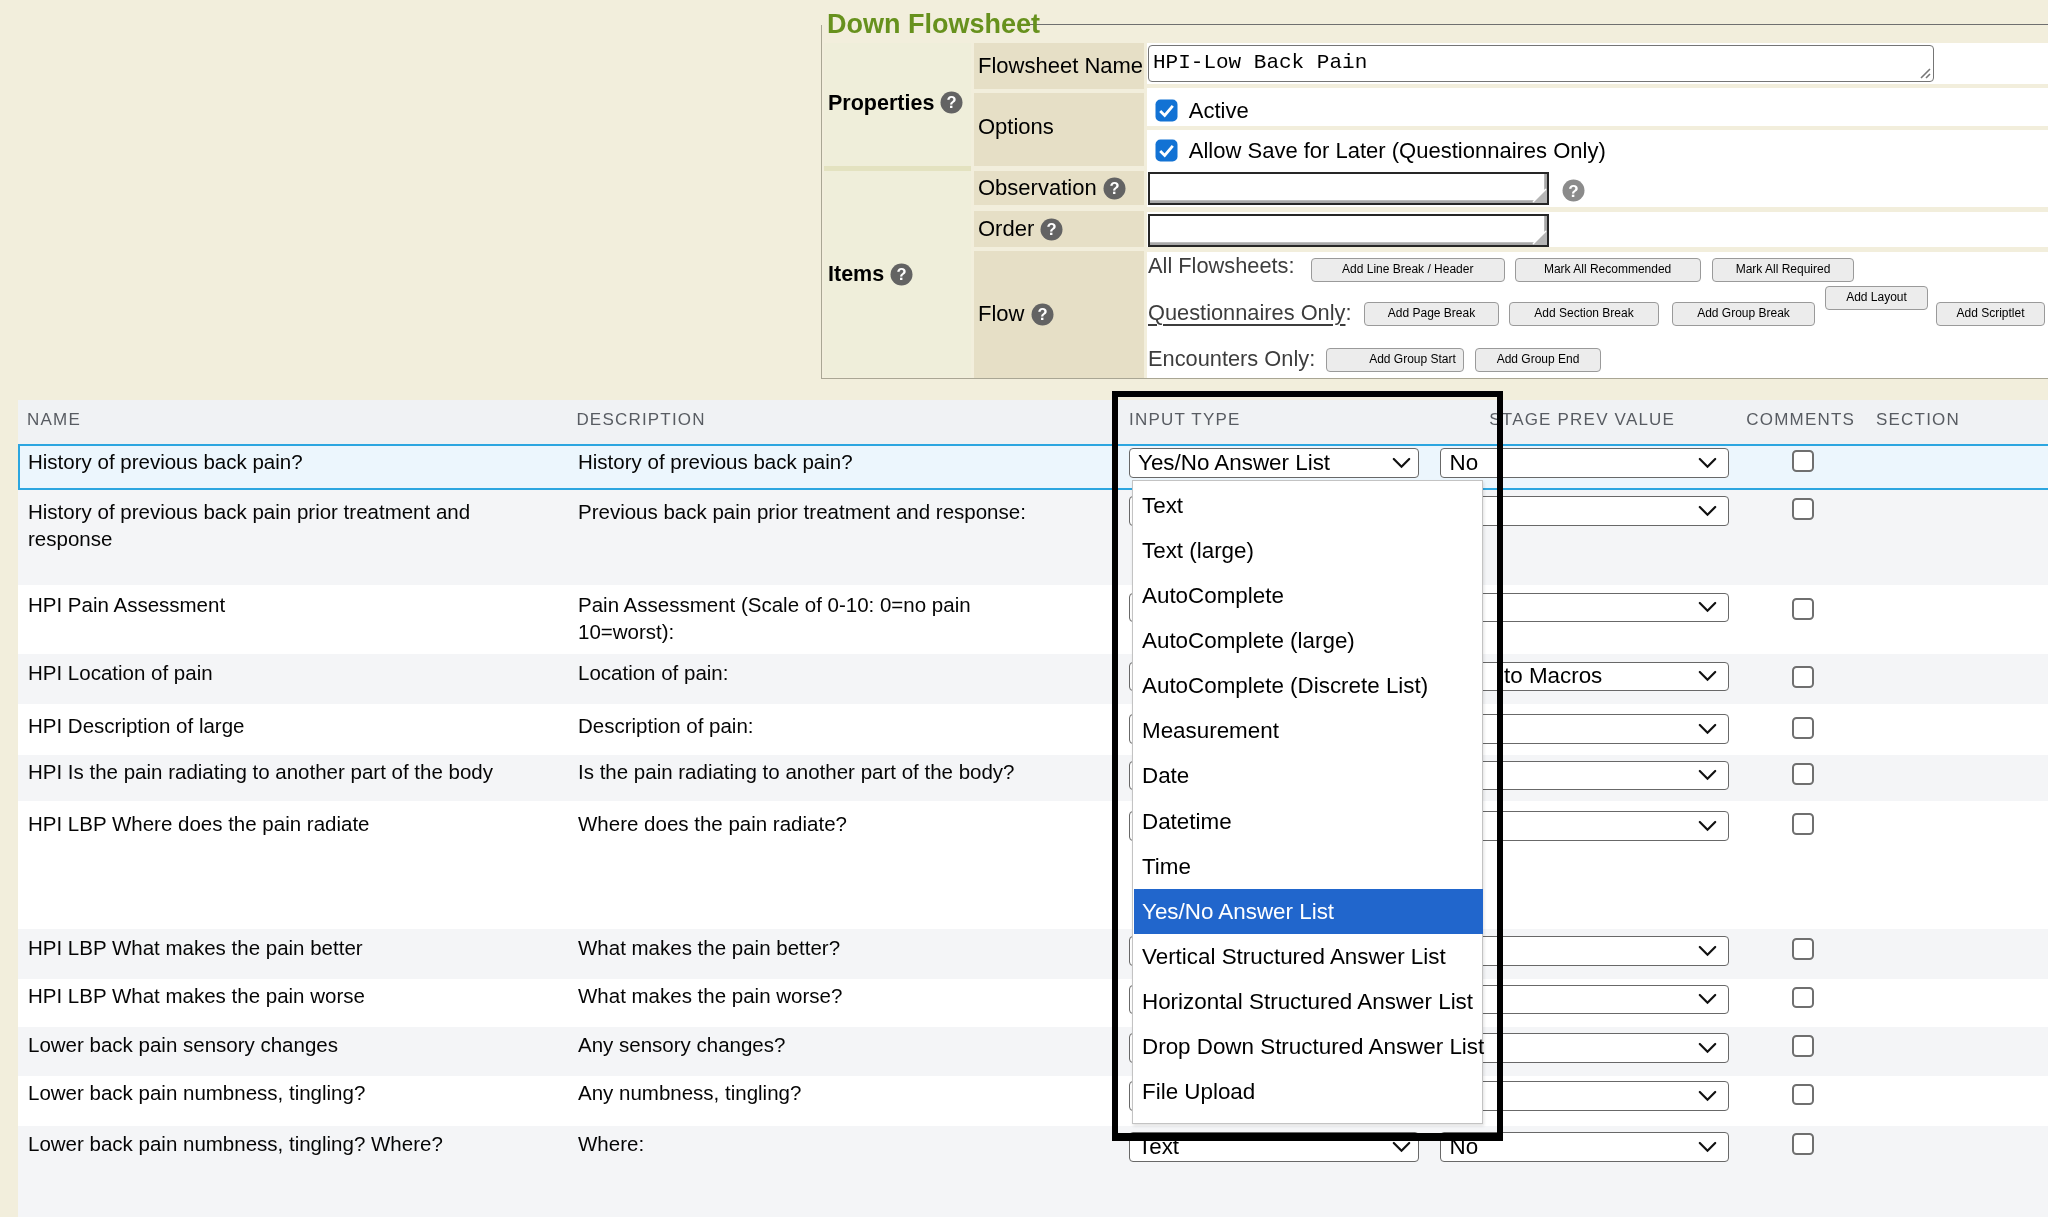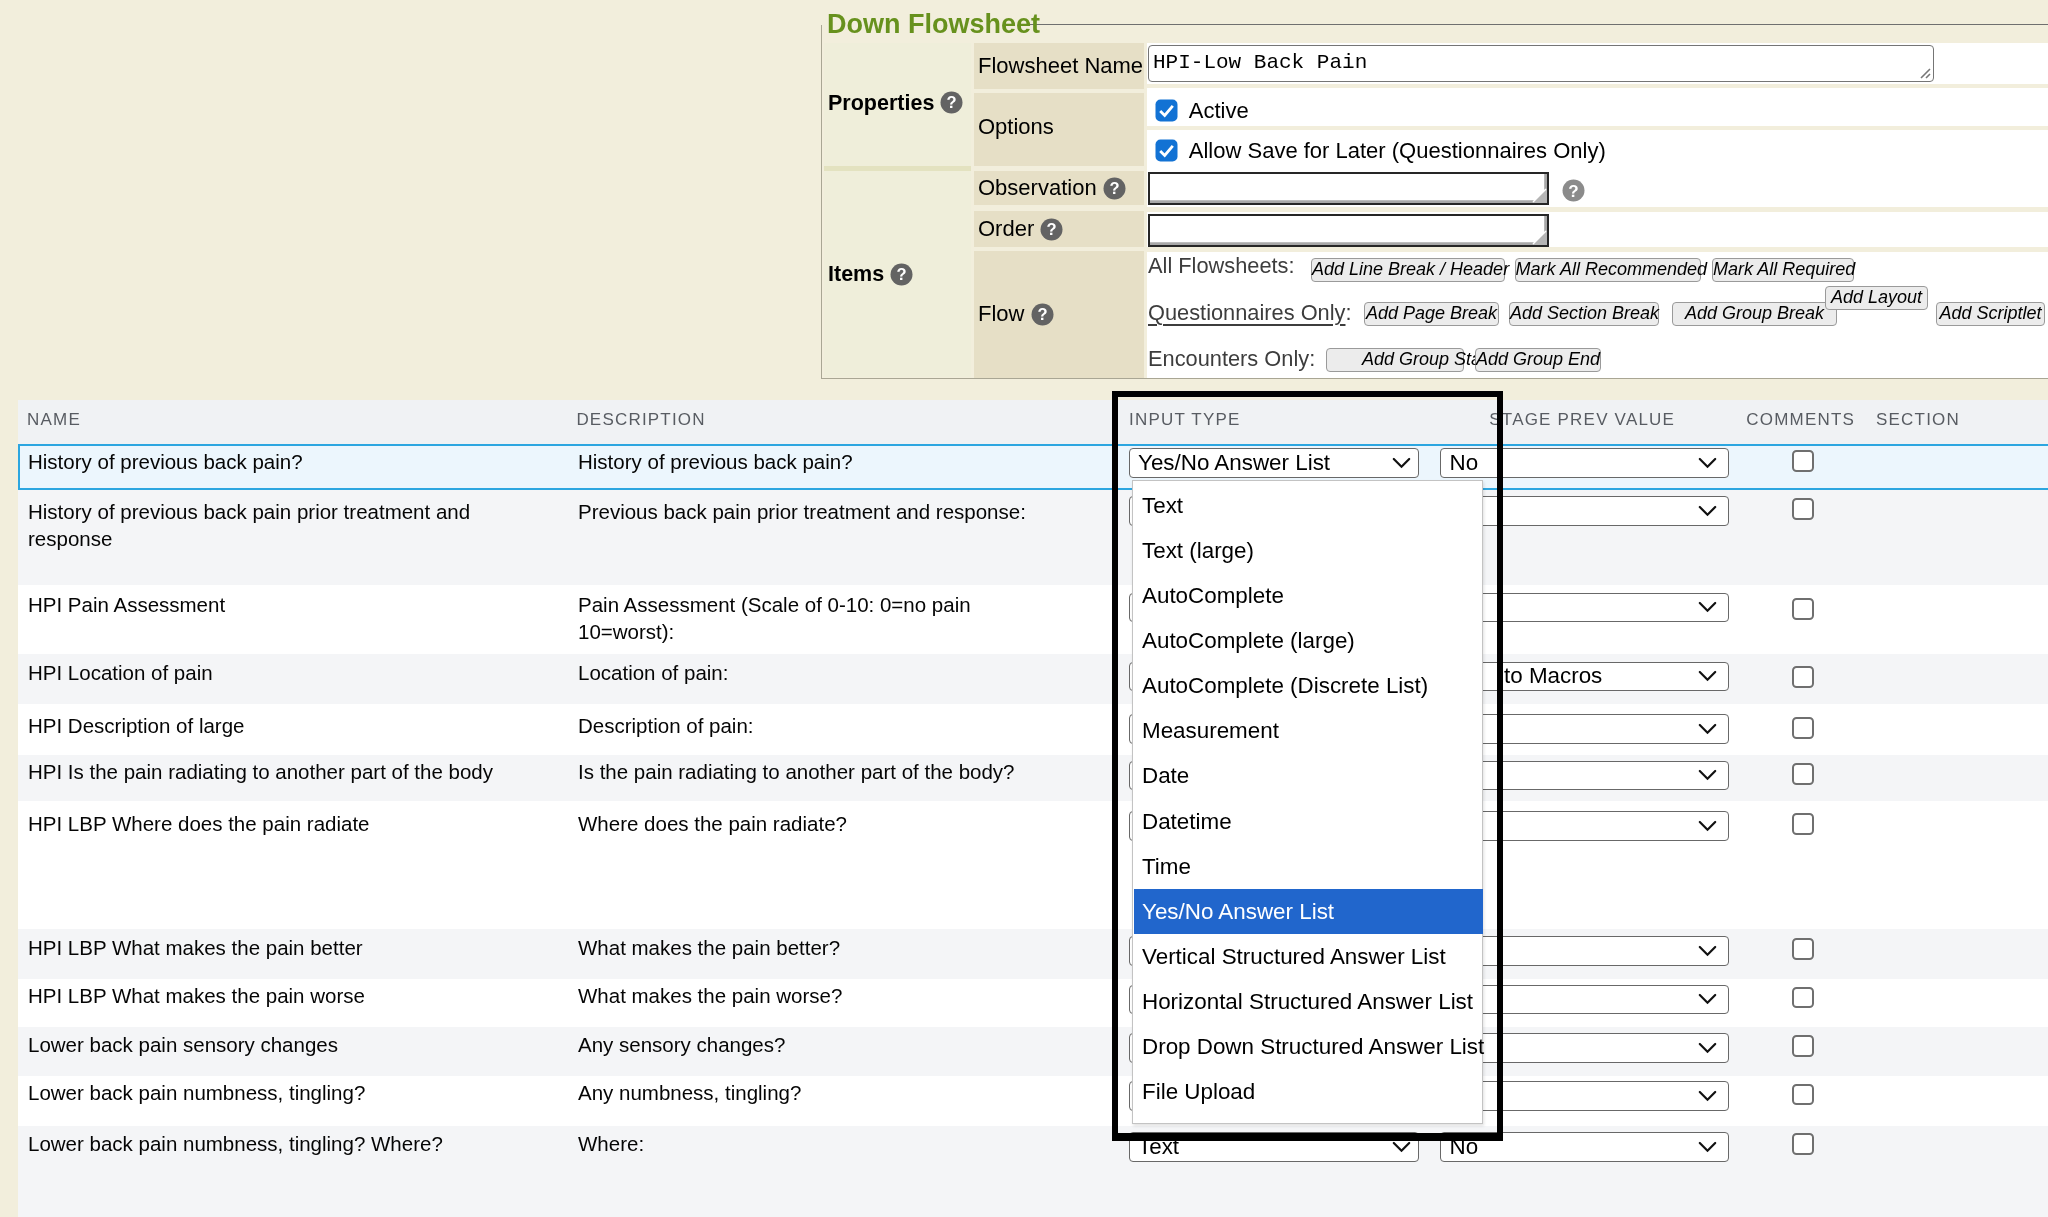--- a/index.html
+++ b/index.html
@@ -18,21 +18,21 @@
   .hcell { background:#efeeda; }
   .lcell { background:#e6dfc6; font-size:22px; color:#000; }
   .fcell { background:#ffffff; }
   .lcell span.txt { position:absolute; left:4px; top:50%; transform:translateY(-50%); white-space:nowrap; }
   .qicon { display:inline-block; vertical-align:-4.5px; }
   
   #fname { left:1148px; top:44.5px; width:786px; height:37px; background:#fff; border:1.7px solid #757575; border-radius:4px; }
   #fname .val { position:absolute; left:4px; top:5px; font-family:"Liberation Mono", monospace; font-size:21px; color:#000; }
   .inp2 { background:#fff; border:2.3px solid #262626; box-shadow:inset -2.8px -2.8px 0 #a8a8a8; width:401px; height:33px; }
   
-  .btn { position:absolute; height:24px; background:#ececec; border:1.4px solid #9a9a9a; border-radius:4px; font-size:18px; color:#000; text-align:center; line-height:21px; white-space:nowrap;font-style:italic; }
+  .btn { position:absolute; height:24px; background:#ececec; border:1.4px solid #9a9a9a; border-radius:4px; font-size:12px; color:#000; text-align:center; line-height:21px; white-space:nowrap; }
   .flowlbl { position:absolute; font-size:21.8px; color:#3d3d3d; white-space:nowrap; }
   
   .hdr { left:17.5px; top:400px; width:2030.5px; height:45px; background:#f0f2f4; }
   .hdr span { position:absolute; top:calc(50% - 2.5px); transform:translateY(-50%); font-size:17px; letter-spacing:1.2px; color:#585c62; }
   .row { left:17.5px; width:2030.5px; }
   .rowtext { position:absolute; font-size:20.5px; color:#050505; line-height:27px; }
   .sel { position:absolute; background:#fff; border:1px solid #686868; border-radius:4px; height:29.5px; }
   .sel .sv { position:absolute; left:8px; top:50%; transform:translateY(-50%); font-size:22.4px; color:#000; white-space:nowrap; }
   .chev { position:absolute; right:7px; top:50%; transform:translateY(-50%); }
   .cb { position:absolute; width:21.5px; height:21.5px; background:#fff; border:2px solid #6f6f6f; border-radius:4.5px; }
@@ -131,21 +131,21 @@
     </svg>
   </div>
 
 <div class="flowlbl" style="left:1148px;top:253px;">All Flowsheets:</div>
 <div class="btn" style="left:1311px;top:257.5px;width:193.5px;">Add Line Break / Header</div>
 <div class="btn" style="left:1514.6px;top:257.5px;width:186px;">Mark All Recommended</div>
 <div class="btn" style="left:1712px;top:257.5px;width:142px;">Mark All Required</div>
 <div class="flowlbl" style="left:1148px;top:299.5px;"><span style="text-decoration:underline;text-decoration-thickness:1.6px;text-underline-offset:3.5px;">Questionnaires Only</span>:</div>
 <div class="btn" style="left:1364px;top:302px;width:135px;">Add Page Break</div>
 <div class="btn" style="left:1509px;top:302px;width:150px;">Add Section Break</div>
-<div class="btn" style="left:1672px;top:302px;width:165px;">Add Group Break</div>
+<div class="btn" style="left:1672px;top:302px;width:143px;">Add Group Break</div>
 <div class="btn" style="left:1825px;top:286px;width:103px;">Add Layout</div>
 <div class="btn" style="left:1936px;top:302px;width:109px;">Add Scriptlet</div>
 <div class="flowlbl" style="left:1148px;top:346px;">Encounters Only:</div>
 <div class="btn" style="left:1326px;top:348px;width:138px;padding-left:35px;">Add Group Start</div>
 <div class="btn" style="left:1475px;top:348px;width:126px;">Add Group End</div>
 
 <div class="abs hdr">
   <span style="left:9.5px;">NAME</span>
   <span style="left:558.9px;">DESCRIPTION</span>
   <span style="left:1111.5px;">INPUT TYPE</span>

